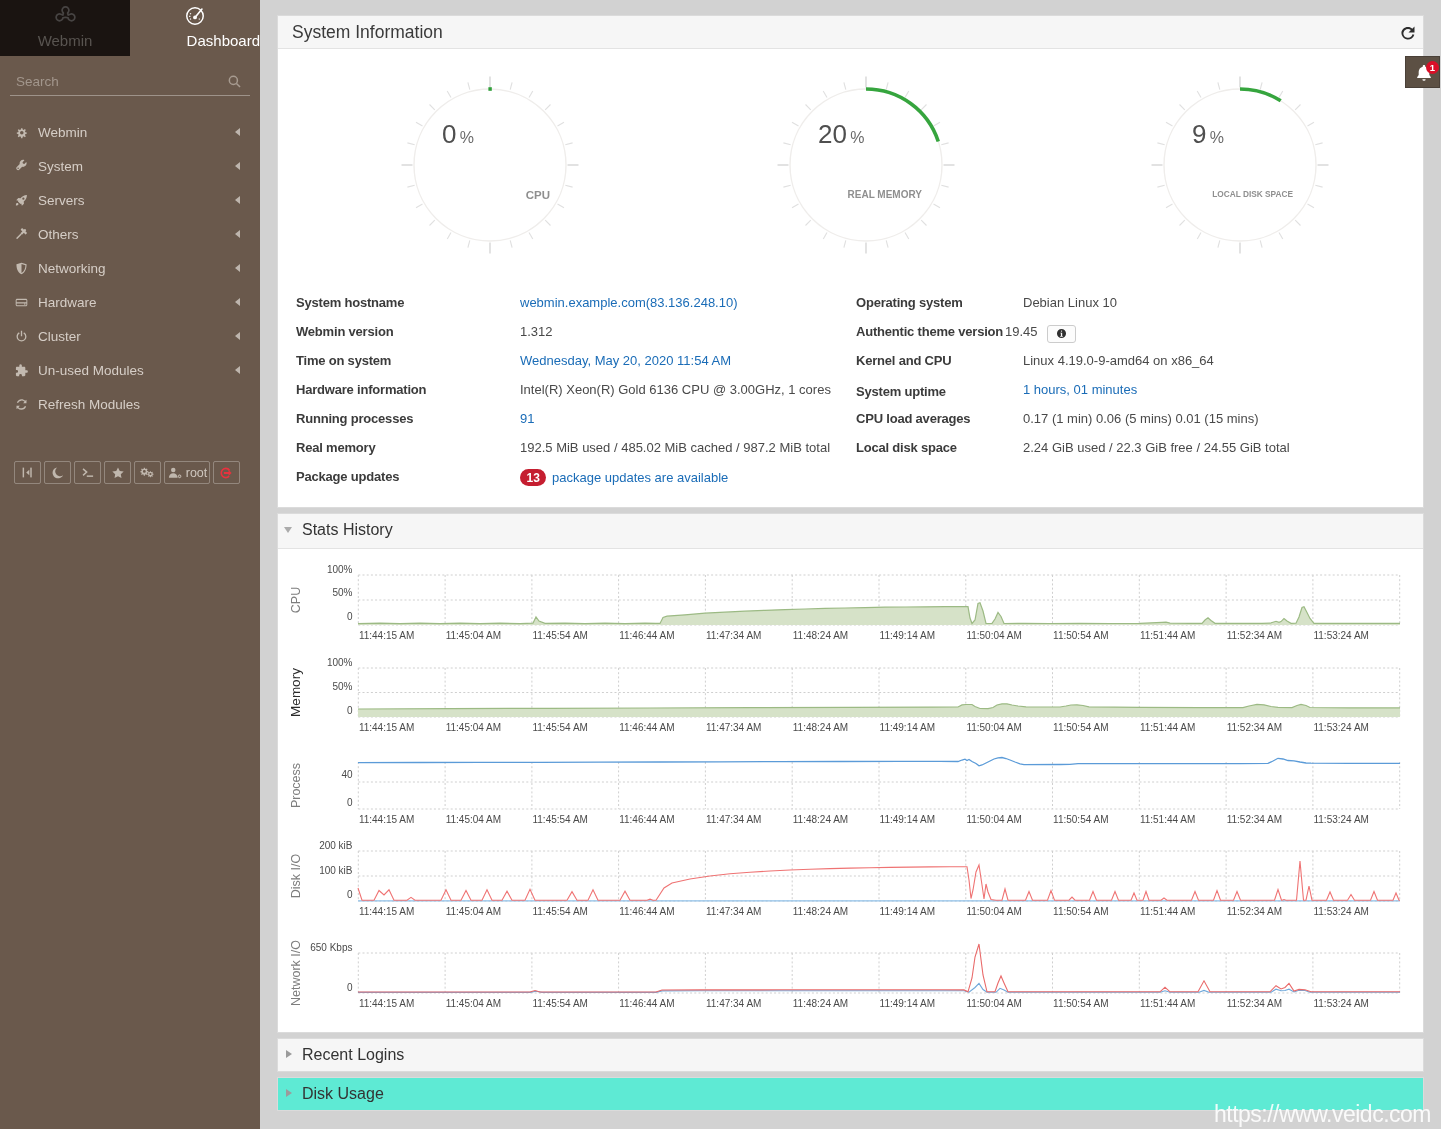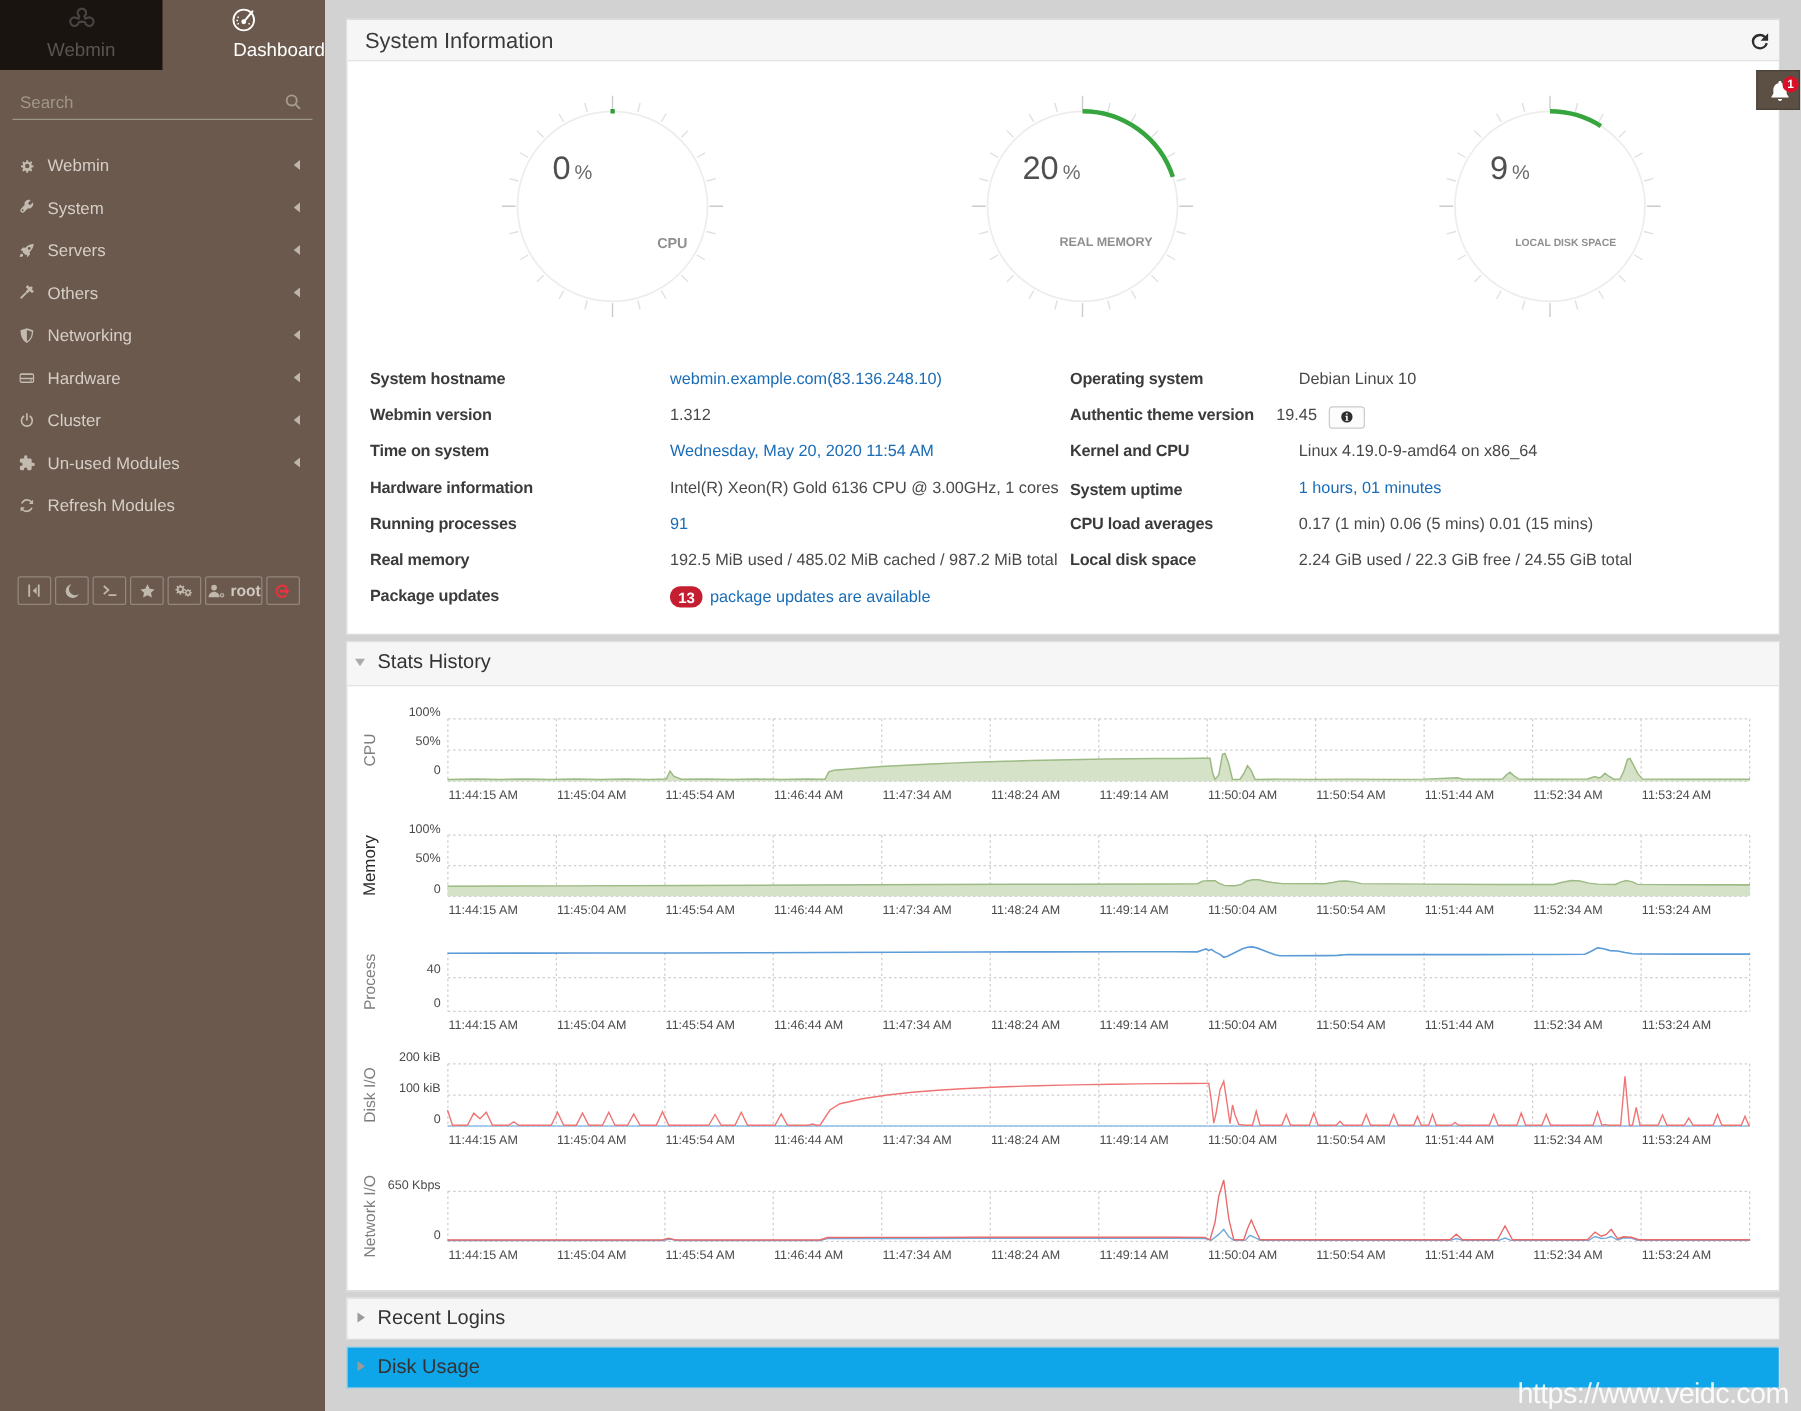--- a/index.html
+++ b/index.html
@@ -1,34 +1,34 @@
 <!DOCTYPE html>
 <html><head><meta charset="utf-8">
 <style>
 * { margin:0; padding:0; box-sizing:border-box; }
 html,body { width:1441px; height:1129px; overflow:hidden; background:#d2d2d2;
   font-family:"Liberation Sans", sans-serif; position:relative; }
 a { color:#1a6cb7; text-decoration:none; }
 .panel { position:absolute; background:#fff; border:1px solid #dbdbdb; }
 .phead { position:absolute; left:0; right:0; top:0; background:#f6f6f6; border-bottom:1px solid #e3e3e3; }
 .il { position:absolute; font-size:13px; font-weight:bold; letter-spacing:-0.2px; color:#3b3b3b; white-space:nowrap; }
-.iv { position:absolute; font-size:13px; color:#494949; white-space:nowrap;margin-left:16px; }
+.iv { position:absolute; font-size:13px; color:#494949; white-space:nowrap; }
 .badge { display:inline-block; background:#c51e30; color:#fff; font-weight:bold; font-size:12px;
   border-radius:9px; padding:1.5px 6.5px; margin-right:2px; }
 .g { stroke:#cfcfcf; stroke-width:1; stroke-dasharray:2,2.2; fill:none; }
 .yl { font-size:10px; fill:#4a4a4a; }
 .tl { font-size:10px; fill:#4a4a4a; }
 .rl { font-size:12.5px; fill:#7d7d7d; }
 .rlb { font-size:13.5px; fill:#2b2b2b; }
 .mi { position:absolute; left:14px; width:232px; height:24px; display:flex; align-items:center; }
 .mt { color:#d6cec7; font-size:13.5px; margin-left:9px; flex:1; }
 .mar { width:0; height:0; border-top:4px solid transparent; border-bottom:4px solid transparent;
   border-right:5px solid #cdc5be; margin-right:6px; opacity:.85; }
 .bb { display:inline-flex; height:23px; border:1px solid rgba(255,255,255,.28); border-radius:2px;
-  align-items:center; justify-content:center;font-weight:bold; }
+  align-items:center; justify-content:center; }
 </style></head>
 <body>
 
 <div style="position:absolute;left:0;top:0;width:260px;height:1129px;background:#6a594c">
   <div style="position:absolute;left:0;top:0;width:130px;height:56px;background:#1a1411">
     <div style="position:absolute;left:54px;top:5px"><svg width="23" height="23" viewBox="0 0 24 24" fill="none" stroke="#474443" stroke-width="1.8" stroke-linejoin="round">
           <path d="M9.8 8.3a3.55 3.55 0 1 1 4.4 0l.6 2.2 2.1-.9a3.55 3.55 0 1 1-2.2 3.8l-2.7-.6-2.7.6a3.55 3.55 0 1 1-2.2-3.8l2.1.9z"></path>
         </svg></div>
     <div style="position:absolute;left:0;top:32px;width:130px;text-align:center;color:#585450;font-size:15px">Webmin</div>
   </div>
@@ -463,21 +463,21 @@
     <text x="23" y="143.5" class="rlb" text-anchor="middle" transform="rotate(-90 23 143.5)">Memory</text>
     <text x="23" y="236.5" class="rl" text-anchor="middle" transform="rotate(-90 23 236.5)">Process</text>
     <text x="23" y="327" class="rl" text-anchor="middle" transform="rotate(-90 23 327)">Disk I/O</text>
     <text x="23" y="424" class="rl" text-anchor="middle" transform="rotate(-90 23 424)">Network I/O</text>
   </svg>
 
 <div class="panel" style="left:277px;top:1038px;width:1147px;height:34px;background:#f6f6f6">
   <div style="position:absolute;left:8px;top:10.5px;width:0;height:0;border-top:4.5px solid transparent;border-bottom:4.5px solid transparent;border-left:6px solid #9b9b9b"></div>
   <div style="position:absolute;left:24px;top:7px;font-size:16px;color:#333">Recent Logins</div>
 </div>
-<div class="panel" style="left:277px;top:1077px;width:1147px;height:34px;background:#0ea5e9">
+<div class="panel" style="left:277px;top:1077px;width:1147px;height:34px;background:#5eead4">
   <div style="position:absolute;left:8px;top:10.5px;width:0;height:0;border-top:4.5px solid transparent;border-bottom:4.5px solid transparent;border-left:6px solid #9b9b9b"></div>
   <div style="position:absolute;left:24px;top:7px;font-size:16px;color:#333">Disk Usage</div>
 </div>
 
 <div style="position:absolute;left:1405px;top:56px;width:35px;height:32px;background:#5c5044;border:1px solid #494038">
   <div style="position:absolute;left:7px;top:5px"><svg width="22" height="23" viewBox="0 0 24 24" fill="#fff">
         <path d="M12 2.6c.8 0 1.4.6 1.4 1.4v.5c2.6.6 4.4 2.9 4.4 5.7v3.4l1.7 2.6c.2.4 0 .8-.5.8H5c-.5 0-.7-.4-.5-.8l1.7-2.6V10.2c0-2.8 1.8-5.1 4.4-5.7v-.5c0-.8.6-1.4 1.4-1.4zM10.2 18.2h3.6a1.8 1.8 0 0 1-3.6 0z"></path>
       </svg></div>
   <div style="position:absolute;left:20px;top:4px;width:13px;height:13px;border-radius:50%;background:#da0f28;color:#fff;font-size:9.5px;font-weight:bold;text-align:center;line-height:13px">1</div>
 </div>

